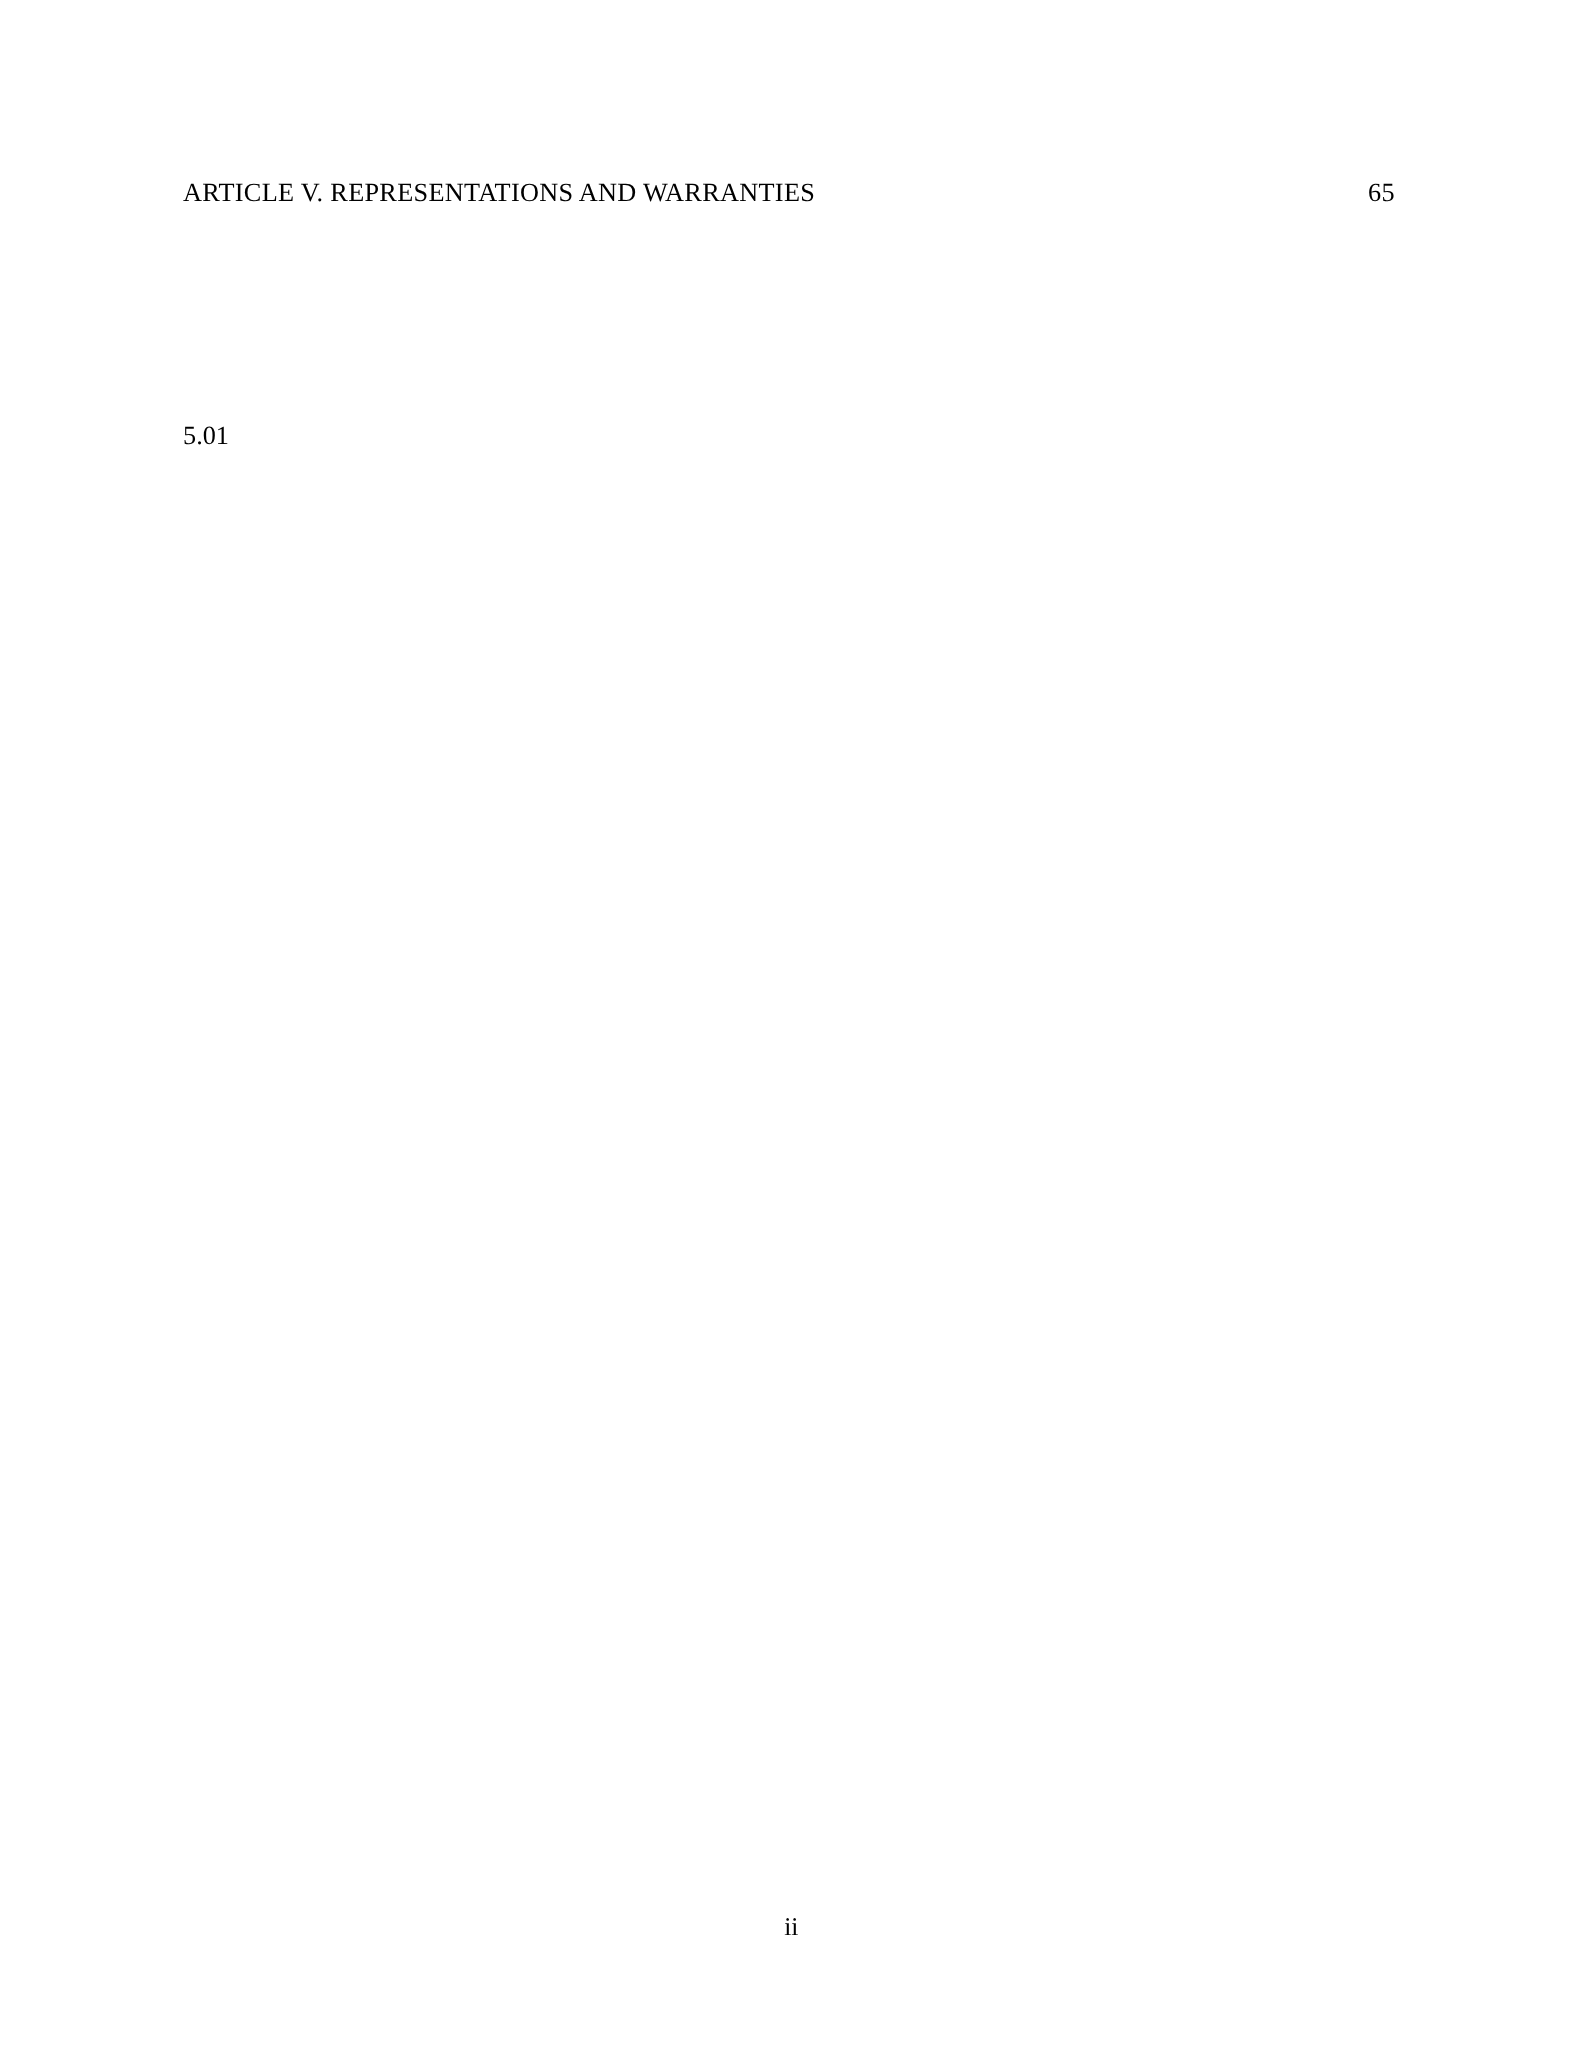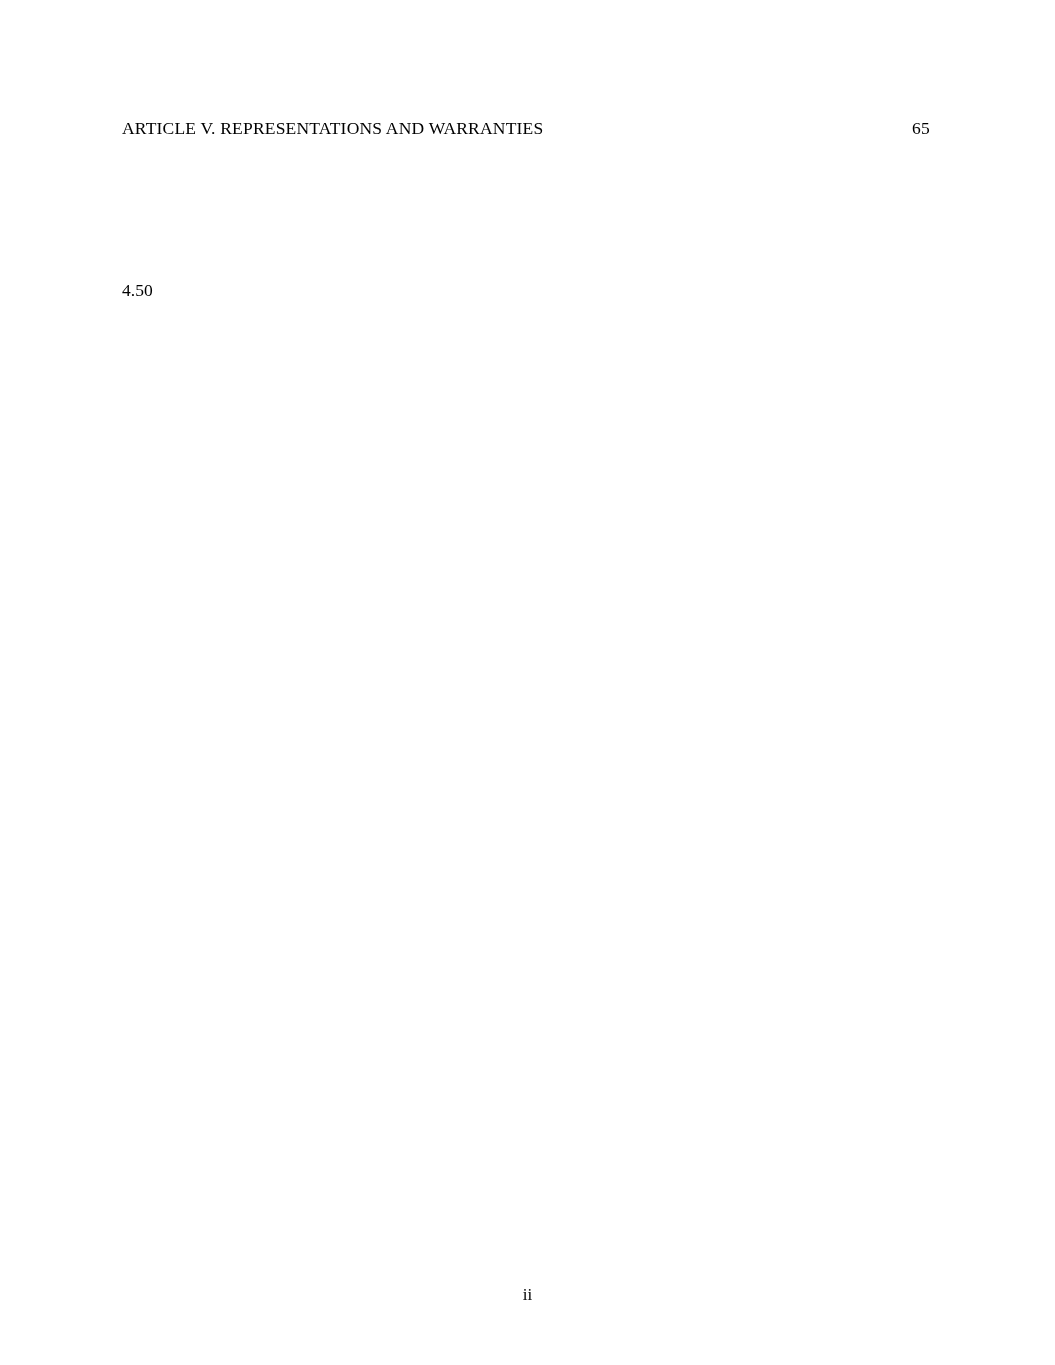--- a/index.html
+++ b/index.html
@@ -86,37 +86,37 @@
     flex: 0 0 auto;
     text-align: right;
     min-width: 26px;
     padding-left: 4px;
   }
 
   .footer {
     position: absolute;
     left: 0;
     right: 0;
-    bottom: 60px;
+    bottom: 70px;
     text-align: center;
     font-size: 17px;
     margin-top: 32px;
   }
 </style>
 </head>
 <body>
 
 <div class="page">
   <div class="toc" id="toc-root">
       <div class="article-row">
         <span class="art-title">ARTICLE V. REPRESENTATIONS AND WARRANTIES</span>
         <span class="art-fill"></span>
         <span class="art-page">65</span>
       </div>
       <div class="gap-after-article"></div>
       <div class="entry">
-        <span class="num">4.50</span>
+        <span class="num">5.01</span>
         <span class="leader"></span>
         <span class="page">65</span>
       </div>
     </div>
   <div class="footer">ii</div>
 </div>
 
 </body></html>

